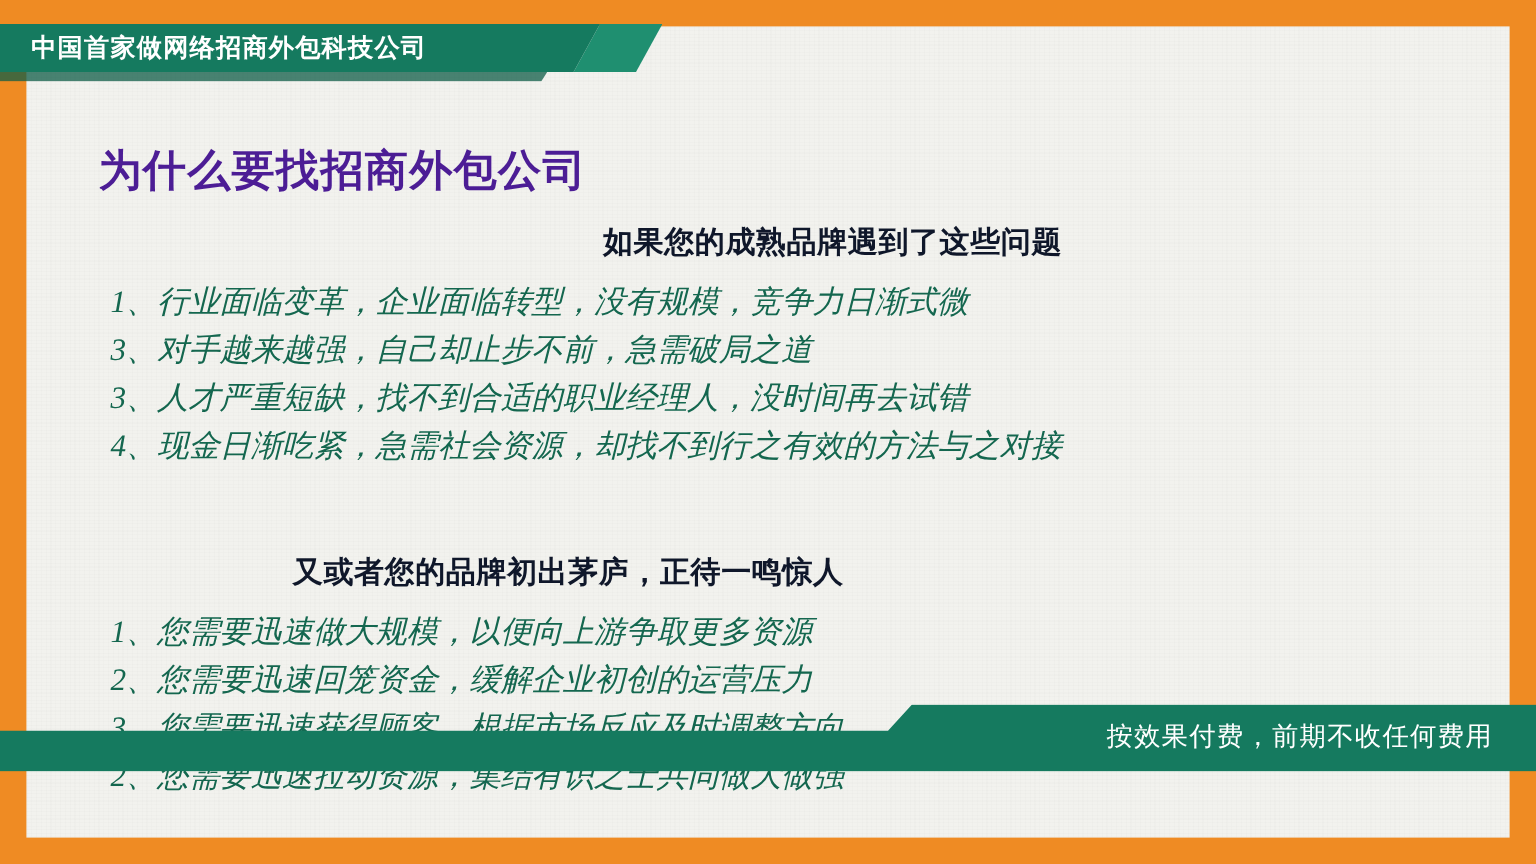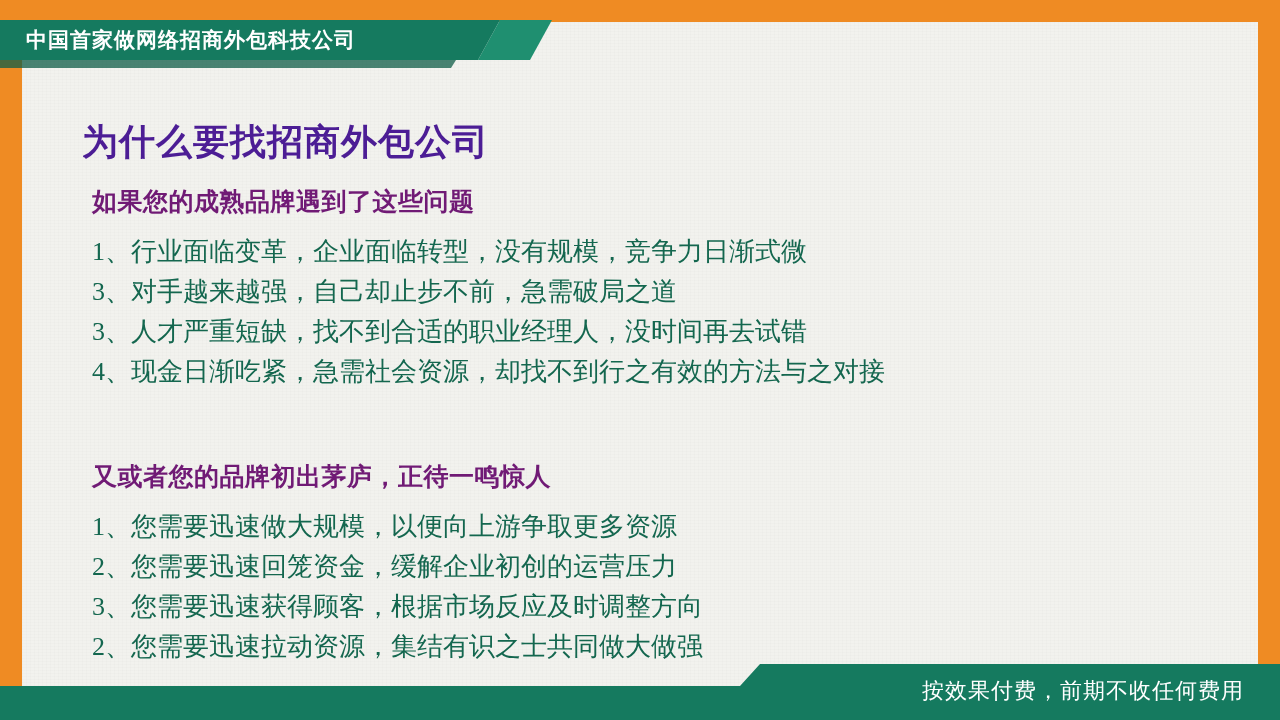--- a/index.html
+++ b/index.html
@@ -10,21 +10,21 @@
     width: 1280px;
     height: 720px;
     overflow: hidden;
     font-family: "Liberation Sans", sans-serif;
     background: #ef8b23;
   }
 
   .slide {
     position: relative;
     width: 1280px;
-    height: 720px;
+    height: 643px;
     background: #ef8b23;
     box-sizing: border-box;
   }
 
   
   .paper {
     position: absolute;
     left: 22px;
     top: 22px;
     width: 1236px;
@@ -92,37 +92,39 @@
   .section {
     position: absolute;
     left: 92px;
   }
   .section-1 { top: 185px; }
   .section-2 { top: 418px; margin-top: 42px; }
 
   .section-title {
     font-size: 25px;
     font-weight: bold;
-    color: #701a75;
+    color: #0f172a;
     letter-spacing: 0.5px;
     margin: 0 0 14px 0;
     font-family: "Liberation Sans", sans-serif;
+    text-align: right;
   }
 
   .item-list {
     margin: 0;
     padding: 0;
     list-style: none;
   }
   .item {
     font-family: "Liberation Serif", serif;
     font-size: 26px;
     color: #14674f;
     line-height: 40px;
     white-space: nowrap;
+    font-style: italic;
   }
 
   
   .bottom-bar {
     position: absolute;
     left: 0;
     bottom: 0;
     width: 1280px;
     height: 56px;
     background: #157a5f;

